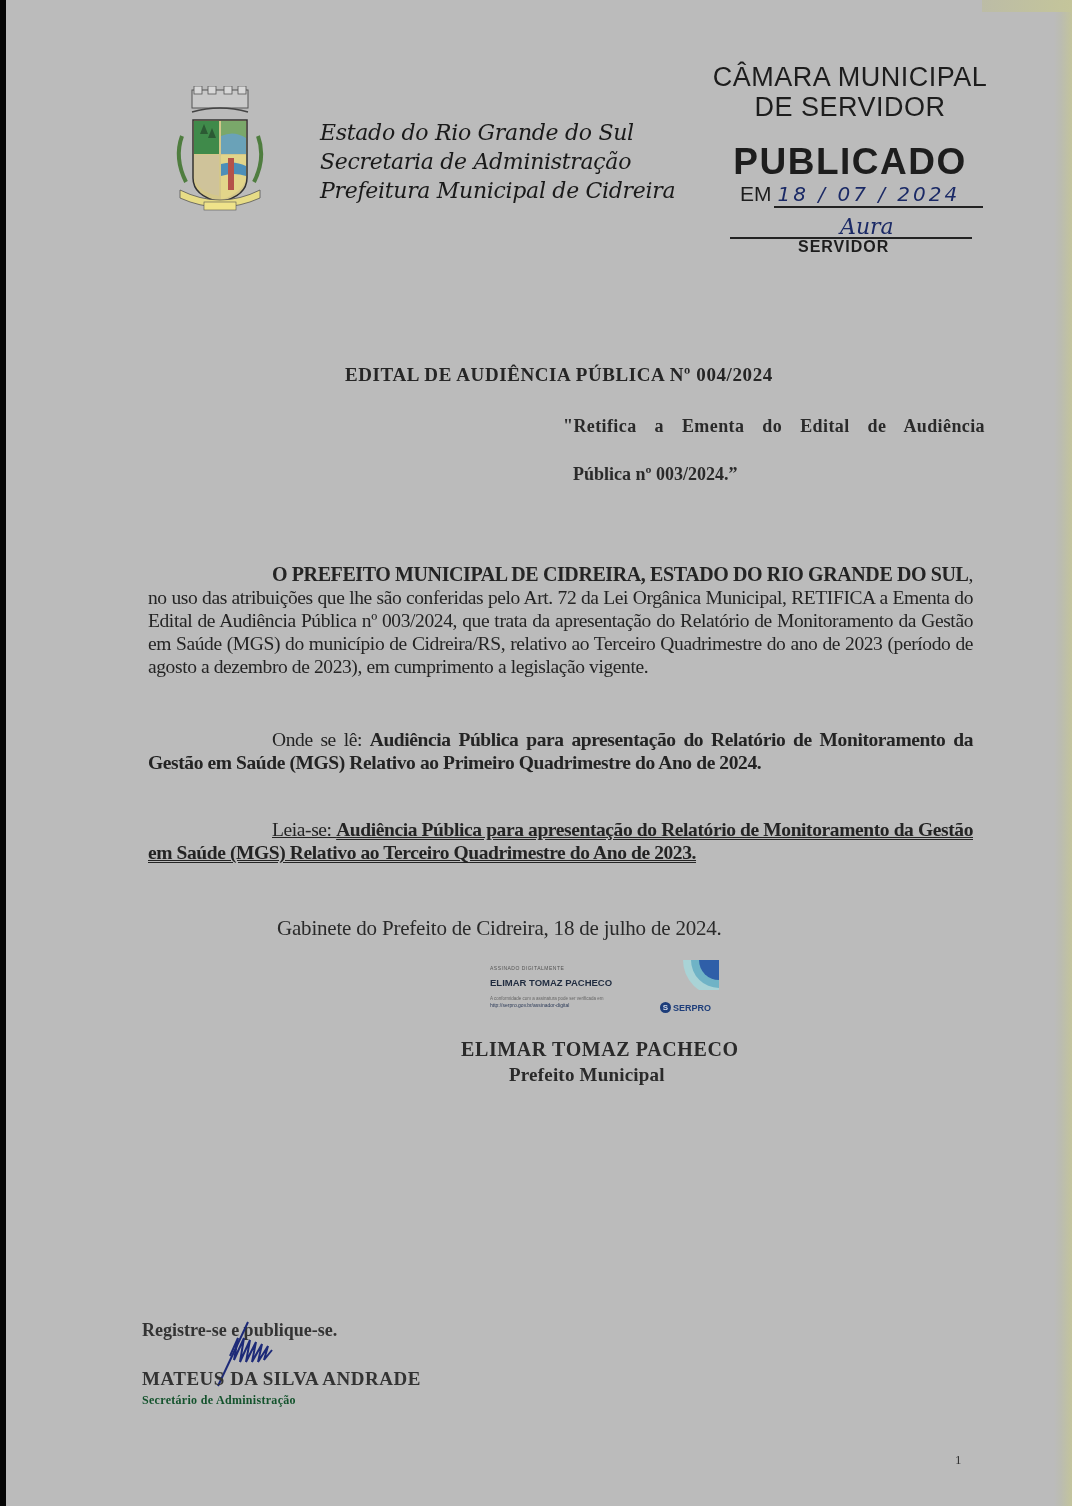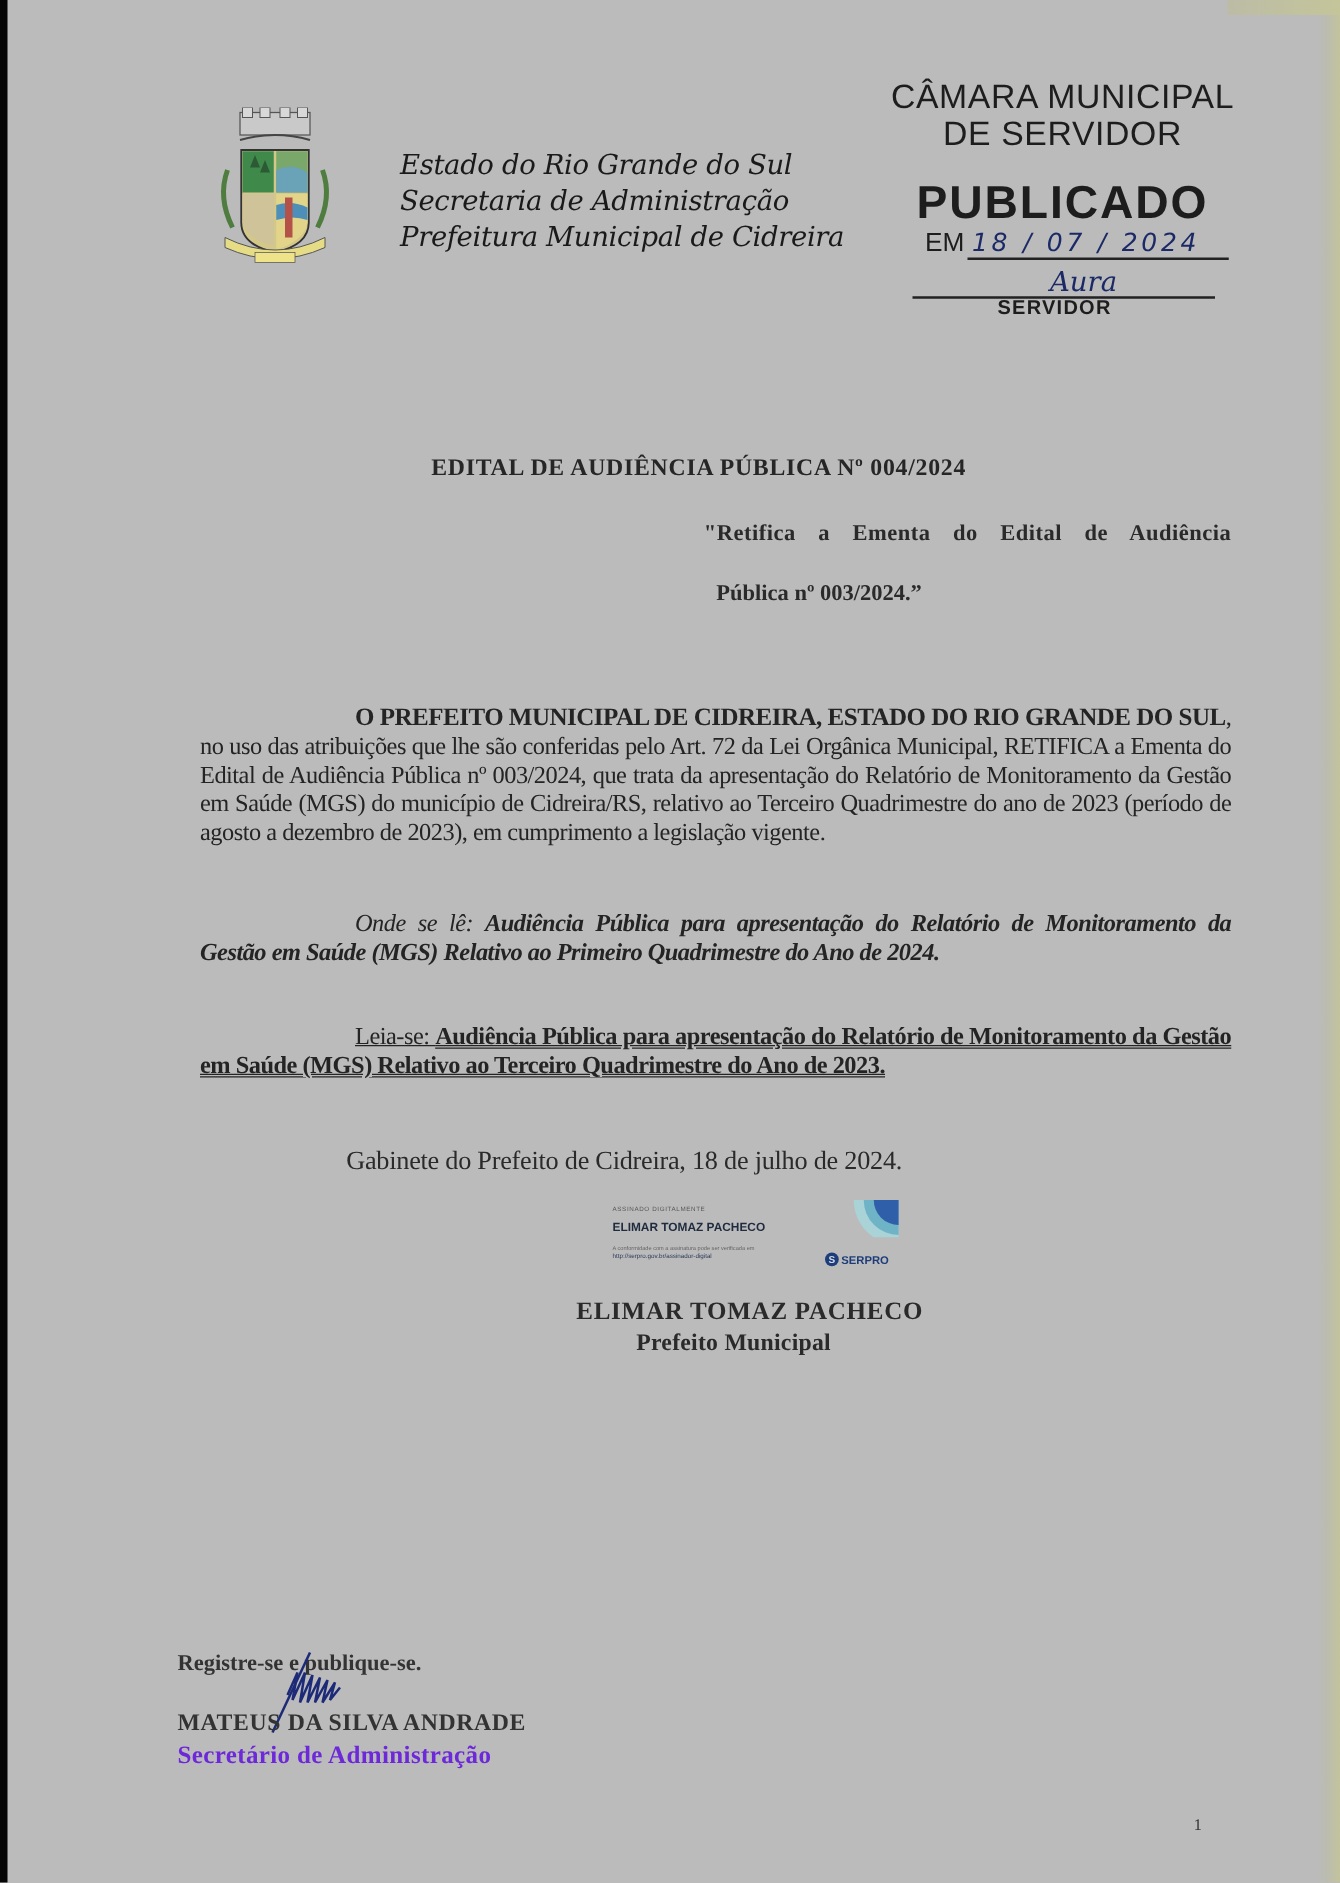--- a/index.html
+++ b/index.html
@@ -29,23 +29,23 @@
   .stamp .sig-scrawl { position: absolute; left: 140px; top: 152px; font-family: "DejaVu Serif", serif; font-style: italic; font-size: 22px; color: #1b2a66; }
   .stamp .servidor { position: absolute; left: 98px; top: 176px; font-size: 16px; font-weight: bold; letter-spacing: 1px; }
 
   
   .edital-title { position: absolute; left: 345px; top: 364px; font-size: 19px; font-weight: bold; letter-spacing: 0.6px; white-space: nowrap; color: #262626; }
   .ementa { position: absolute; left: 563px; top: 416px; width: 422px; font-size: 18px; font-weight: bold; line-height: 20px; color: #2a2a2a; }
   .ementa .e1 { text-align: justify; text-align-last: justify; letter-spacing: 0.4px; }
   .ementa .e2 { padding-left: 10px; margin-top: 28px; }
 
   
-  .para { position: absolute; left: 160px; width: 825px; font-size: 19.5px; line-height: 23px; text-align: justify; color: #242424; letter-spacing: -0.4px; }
+  .para { position: absolute; left: 148px; width: 825px; font-size: 19.5px; line-height: 23px; text-align: justify; color: #242424; letter-spacing: -0.4px; }
   .p1 { top: 563px; }
-  .p2 { top: 728px; font-weight: bold; font-style: italic; }
+  .p2 { top: 728px; font-weight: bold; }
   .p3 { top: 818px; font-weight: bold; text-decoration: underline; }
   .indent { display: inline-block; width: 124px; }
   .p2 .lead, .p3 .lead { font-weight: normal; }
   .p1 .strong { font-weight: bold; font-size: 20px; }
   .p3 .u { text-decoration: underline; text-underline-offset: 3px; }
 
   .dateline { position: absolute; left: 277px; top: 916px; font-size: 21px; color: #2a2a2a; white-space: nowrap; letter-spacing: -0.2px; }
 
   
   .dsig { position: absolute; left: 487px; top: 960px; width: 240px; height: 60px; font-family: "Liberation Sans", "DejaVu Sans", sans-serif; }
@@ -55,21 +55,21 @@
   .dsig .url { position: absolute; left: 3px; top: 42px; font-size: 5px; color: #2b3a58; white-space: nowrap; }
   .dsig .arc { position: absolute; left: 194px; top: 0px; width: 38px; height: 30px; overflow: hidden; }
   .dsig .serpro { position: absolute; left: 173px; top: 42px; display: flex; align-items: center; gap: 2px; font-size: 9px; font-weight: bold; color: #1d3d7a; }
   .dsig .serpro .dot { width: 11px; height: 11px; border-radius: 50%; background: #1d3d7a; display: inline-flex; align-items: center; justify-content: center; color: #cfd8e8; font-size: 8px; line-height: 11px; }
 
   .signer { position: absolute; left: 461px; top: 1038px; font-size: 20px; font-weight: bold; letter-spacing: 0.6px; color: #2a2a2a; white-space: nowrap; }
   .signer-role { position: absolute; left: 509px; top: 1064px; font-size: 19px; font-weight: bold; color: #2a2a2a; white-space: nowrap; letter-spacing: 0.2px; }
 
   .registre { position: absolute; left: 142px; top: 1320px; font-size: 18px; font-weight: bold; color: #333; white-space: nowrap; }
   .sec-name { position: absolute; left: 142px; top: 1368px; font-size: 19px; font-weight: bold; letter-spacing: 0.5px; color: #333; white-space: nowrap; }
-  .sec-role { position: absolute; left: 142px; top: 1393px; font-size: 20px; font-weight: bold; color: #6d28d9; white-space: nowrap; letter-spacing: 0.3px; }
+  .sec-role { position: absolute; left: 142px; top: 1393px; font-size: 12px; font-weight: bold; color: #14532d; white-space: nowrap; letter-spacing: 0.3px; }
   .scribble { position: absolute; left: 210px; top: 1316px; width: 80px; height: 72px; }
 
   .page-num { position: absolute; left: 955px; top: 1452px; font-size: 13px; color: #333; }
 </style>
 </head>
 <body>
 
 <div class="edge-left"></div>
 <div class="edge-right"></div>
 <div class="edge-top"></div>

